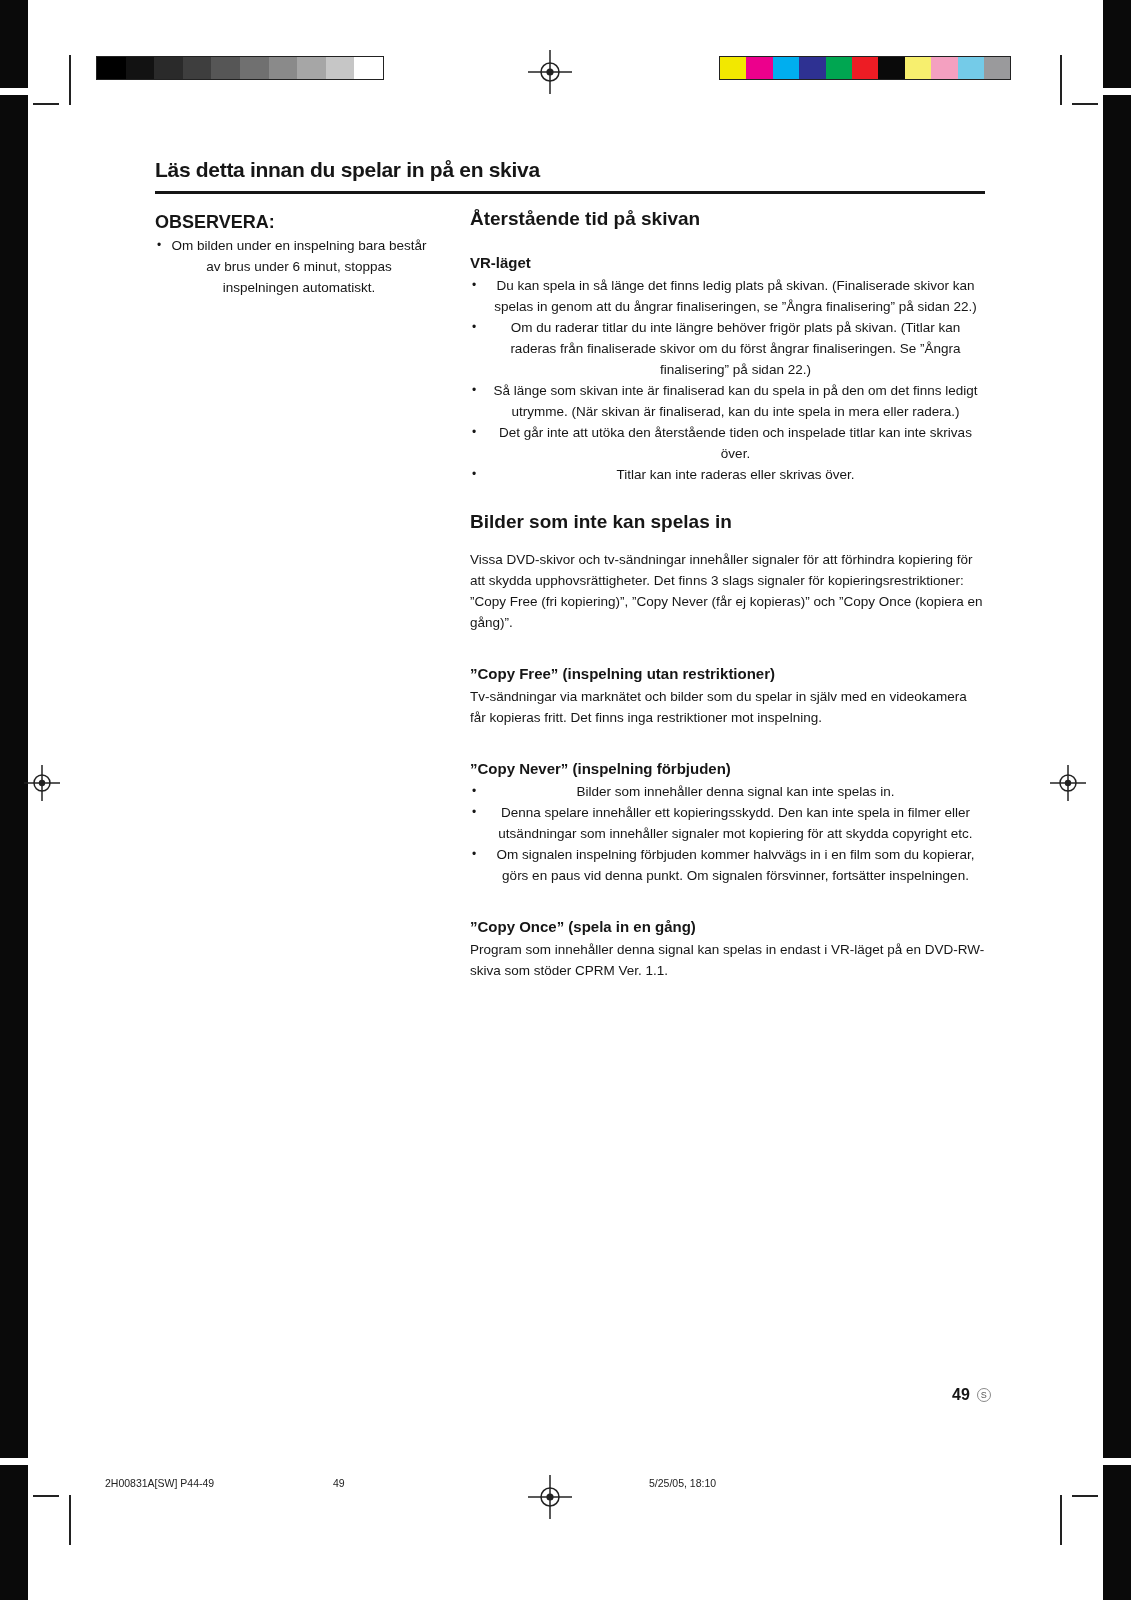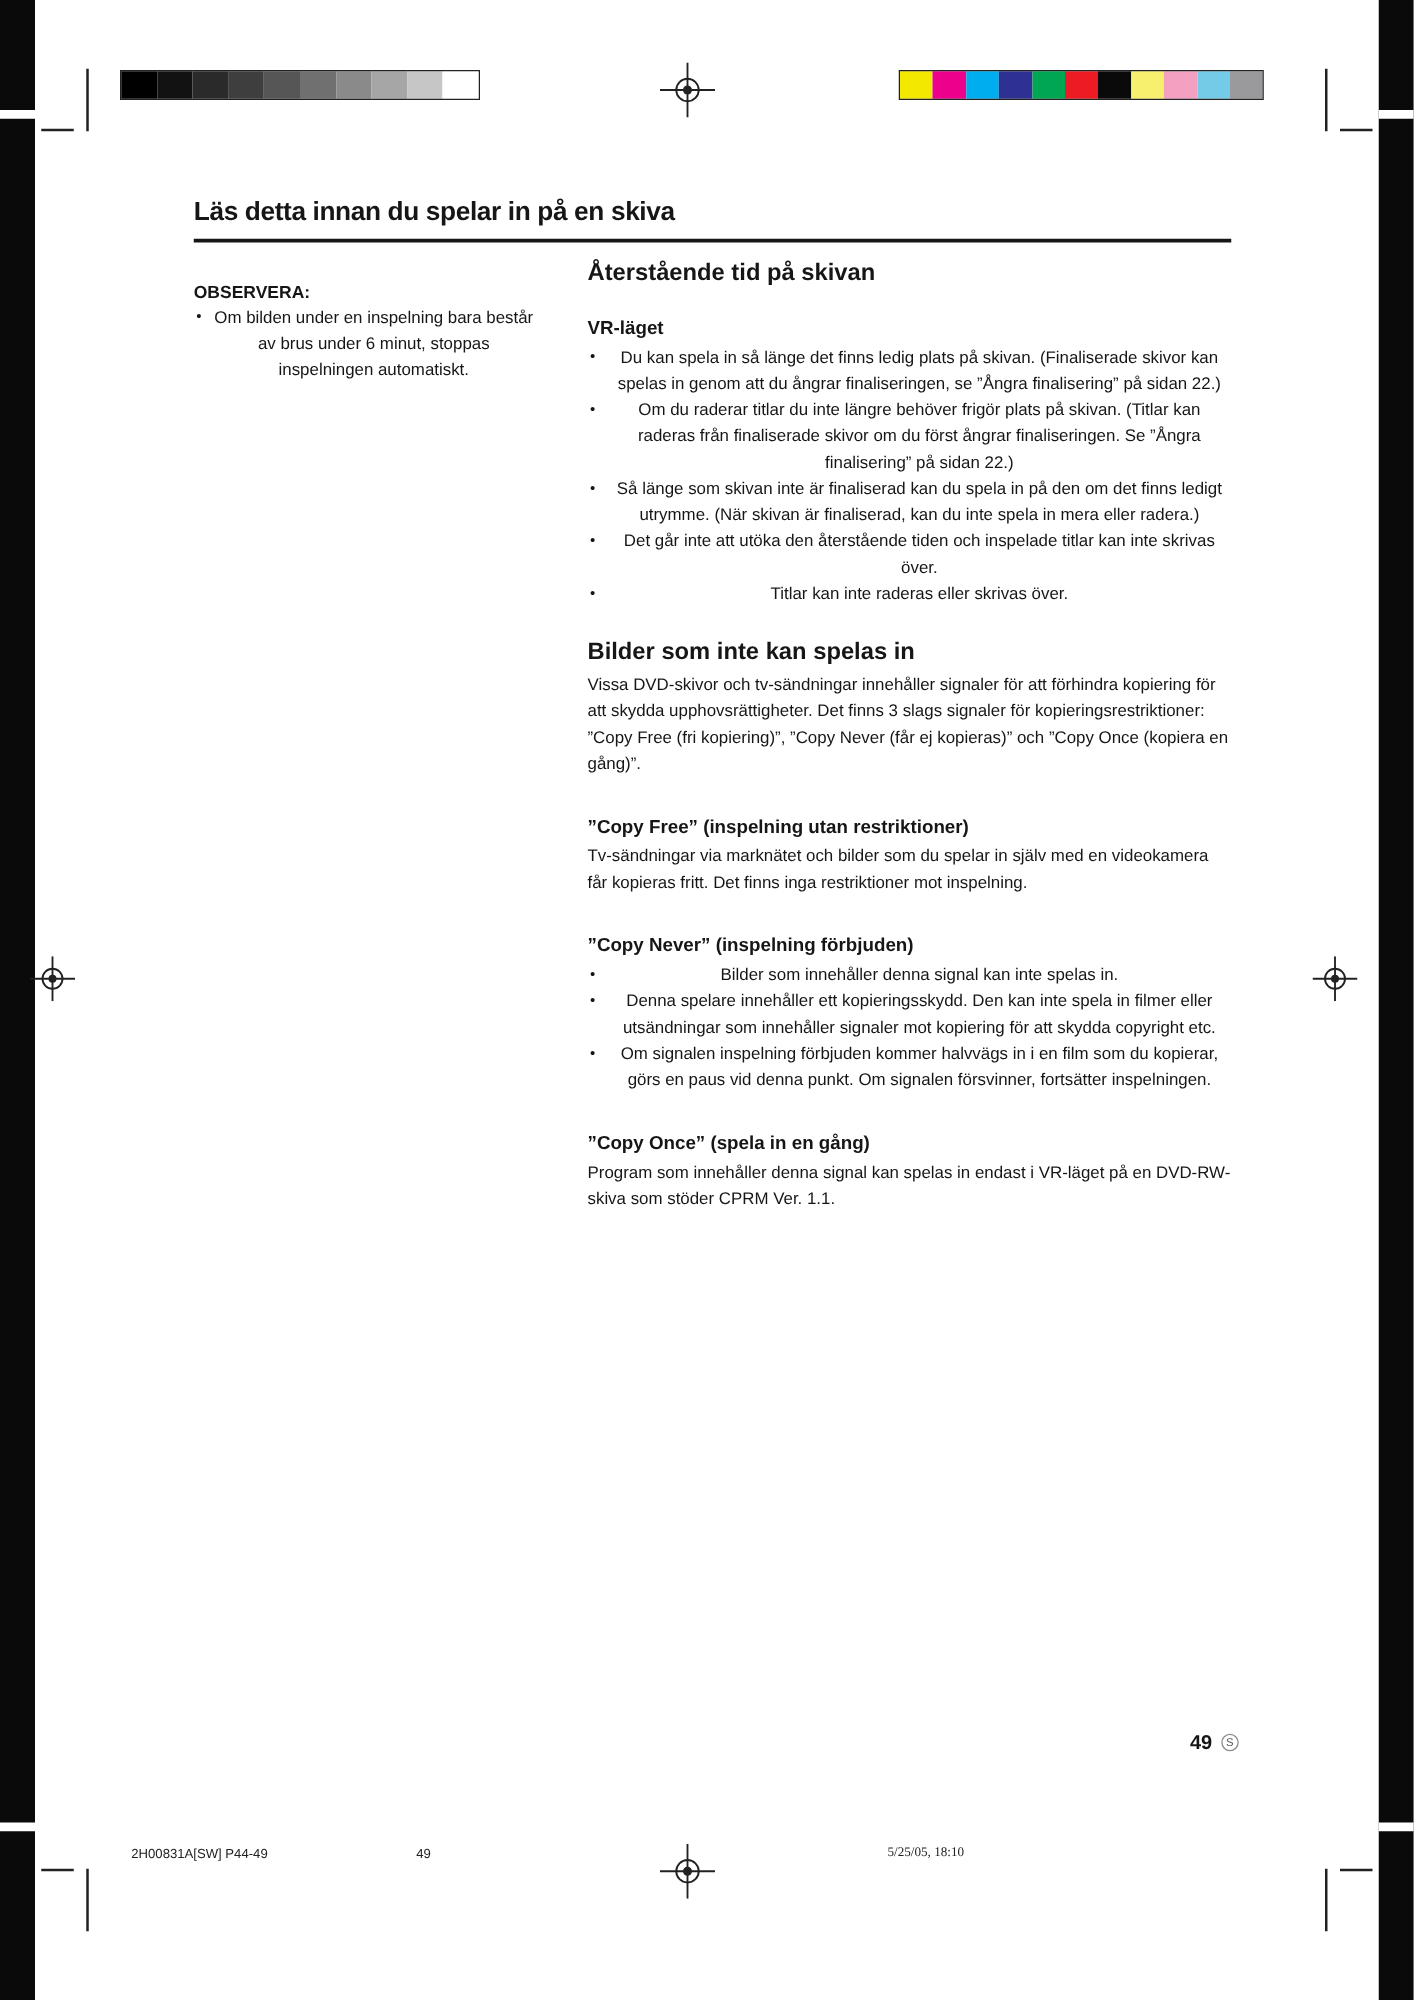--- a/index.html
+++ b/index.html
@@ -29,45 +29,45 @@
 
   
   .content { position:absolute; left:155px; top:158px; width:830px; }
   h1.doc-title { font-size:21px; font-weight:bold; margin:0; letter-spacing:-0.3px; }
   .title-rule { height:3px; background:#161616; margin-top:9px; }
 
   .columns { display:flex; margin-top:14px; }
   .col-left { width:272px; flex:0 0 272px; }
   .col-right { margin-left:43px; width:515px; flex:0 0 515px; }
 
-  .note-heading { font-size:14px; font-weight:bold; margin:17px 0 2px 0; }
+  .note-heading { font-size:18px; font-weight:bold; margin:4px 0 2px 0; }
   .body-text { font-size:13.5px; line-height:21px; }
   .justified { text-align:justify; }
 
   ul.bullets { list-style:none; margin:0; padding:0; }
   ul.bullets li { position:relative; padding-left:16px; margin:0;text-align:center; }
   ul.bullets li::before { content:"•"; position:absolute; left:2px; top:0; font-size:12px; }
 
   .col-right h2.sec-heading { font-size:19px; font-weight:bold; margin:0; }
   .col-right h3.sub-heading { font-size:15px; font-weight:bold; margin:24px 0 4px 0; }
-  .col-right h2.sec-heading.mt { margin-top:26px; margin-bottom:4px; }
+  .col-right h2.sec-heading.mt { margin-top:26px; margin-bottom:16px; }
   .col-right h3.sub-heading.big-gap { margin-top:32px; }
   .col-right p.body-text { margin:0; }
 
   
   .page-number { position:absolute; left:952px; top:1386px; font-size:16px; font-weight:bold; }
   .circle-s {
     display:inline-block; width:14px; height:14px; border:1px solid #8a8a8a; border-radius:50%;
     font-size:9px; line-height:13px; text-align:center; color:#555; font-weight:normal;
     vertical-align:2px; margin-left:7px;
   }
   .slug { position:absolute; top:1477px; font-size:10.5px; color:#222; }
   .slug.ref { left:105px; }
   .slug.pg { left:333px; }
-  .slug.dt { left:710px;font-family:Liberation Serif, serif; }
+  .slug.dt { left:649px; }
 </style>
 </head>
 <body>
 
 <div class="bleed-strip left">
   <div class="bleed-notch" style="top:88px;"></div>
   <div class="bleed-notch" style="top:1458px;"></div>
 </div>
 <div class="bleed-strip right">
   <div class="bleed-notch" style="top:88px;"></div>

